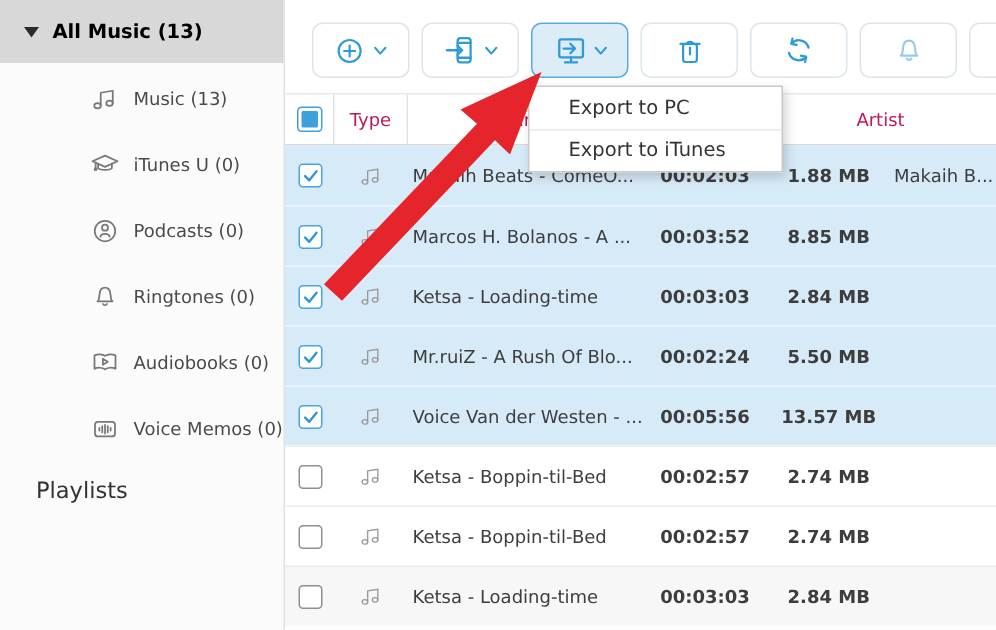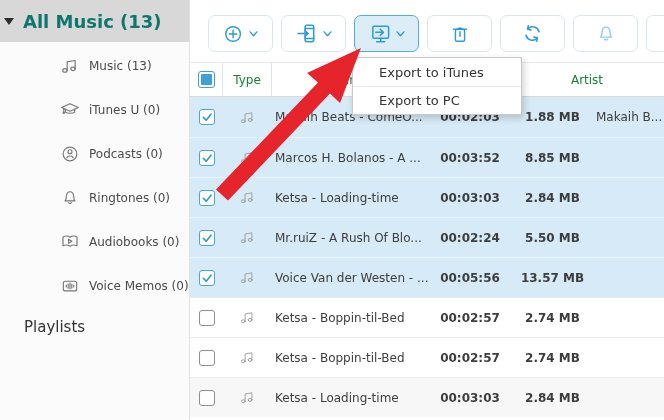--- a/index.html
+++ b/index.html
@@ -7,21 +7,21 @@
   body {
     font-family:"DejaVu Sans","Liberation Sans",sans-serif;
     background:#fff; color:#3d3d3d; position:relative;
   }
   .app { display:flex; width:664px; height:420px; }
 
   
   .sidebar { width:190px; height:420px; background:#fbfbfb; border-right:1px solid #e2e2e2; flex:none; }
   .sb-header {
     height:42px; background:#d8d8d8; display:flex; align-items:center;
-    padding-left:4px; gap:9px; font-size:18px; font-weight:700; color:#0f766e;
+    padding-left:16px; gap:9px; font-size:13px; font-weight:700; color:#000000;
   }
   .tri { width:0; height:0; border-left:5.5px solid transparent; border-right:5.5px solid transparent; border-top:7px solid #2b2b2b; }
   .sb-list { padding-top:2px; }
   .sb-item { height:44px; display:flex; align-items:center; padding-left:60px; gap:9px; font-size:12px; color:#4a4a4a; cursor:default; }
   .sb-item svg { flex:none; stroke:#787878; fill:none; stroke-width:1.4; stroke-linecap:round; stroke-linejoin:round; }
   .sb-playlists { margin-top:10px; padding-left:24px; font-size:15px; font-weight:400; color:#333; }
 
   
   .main { position:relative; width:474px; height:420px; background:#fff; }
 
@@ -31,21 +31,21 @@
     height:37px; width:65px; flex:none; background:#fff; border:1px solid #dbe5ec; border-radius:7px;
     display:flex; align-items:center; justify-content:center; gap:4px; cursor:pointer;
   }
   .tbtn.active { background:#ddedf8; border-color:#58aadc; }
   .tbtn svg.ic { stroke:#2e9bd9; fill:none; stroke-width:1.6; stroke-linecap:round; stroke-linejoin:round; }
   .tbtn svg.chev { stroke:#2e9bd9; fill:none; stroke-width:1.6; stroke-linecap:round; stroke-linejoin:round; }
   .tbtn.dim svg { opacity:.5; }
 
   
   .thead {
-    height:35px; display:flex; align-items:stretch; font-size:12px; color:#15803d;
+    height:35px; display:flex; align-items:stretch; font-size:12px; color:#be185d;
     border-top:1px solid #e9e9e9; border-bottom:1px solid #d9d9d9; background:#fff;
   }
   .th { display:flex; align-items:center; justify-content:center; border-right:1px solid #e3e3e3; }
   .th:last-child { border-right:none; }
   .col-cb { width:33px; flex:none; }
   .col-type { width:49px; flex:none; }
   .col-name { width:158px; flex:none; }
   .col-time { width:80px; flex:none; }
   .col-size { width:85px; flex:none; }
   .col-artist { flex:1; }
@@ -381,22 +381,22 @@
           </svg>
         </div>
         <div class="td col-name c-name">Ketsa - Loading-time</div>
         <div class="td col-time c-time">00:03:03</div>
         <div class="td col-size c-size">2.84 MB</div>
         <div class="td col-artist c-artist"></div>
       </div>
     </div>
 
     <div class="menu">
+      <div class="menu-item">Export to PC</div>
       <div class="menu-item">Export to iTunes</div>
-      <div class="menu-item">Export to PC</div>
     </div>
 
   </div>
 </div>
 
 <svg class="arrow-overlay" viewBox="0 0 664 420">
   <polygon points="361,48 340,103 330,93.5 228,200.5 216,189.5 318,82.5 307,73" fill="#e5242b"></polygon>
 </svg>
 
 </body></html>

